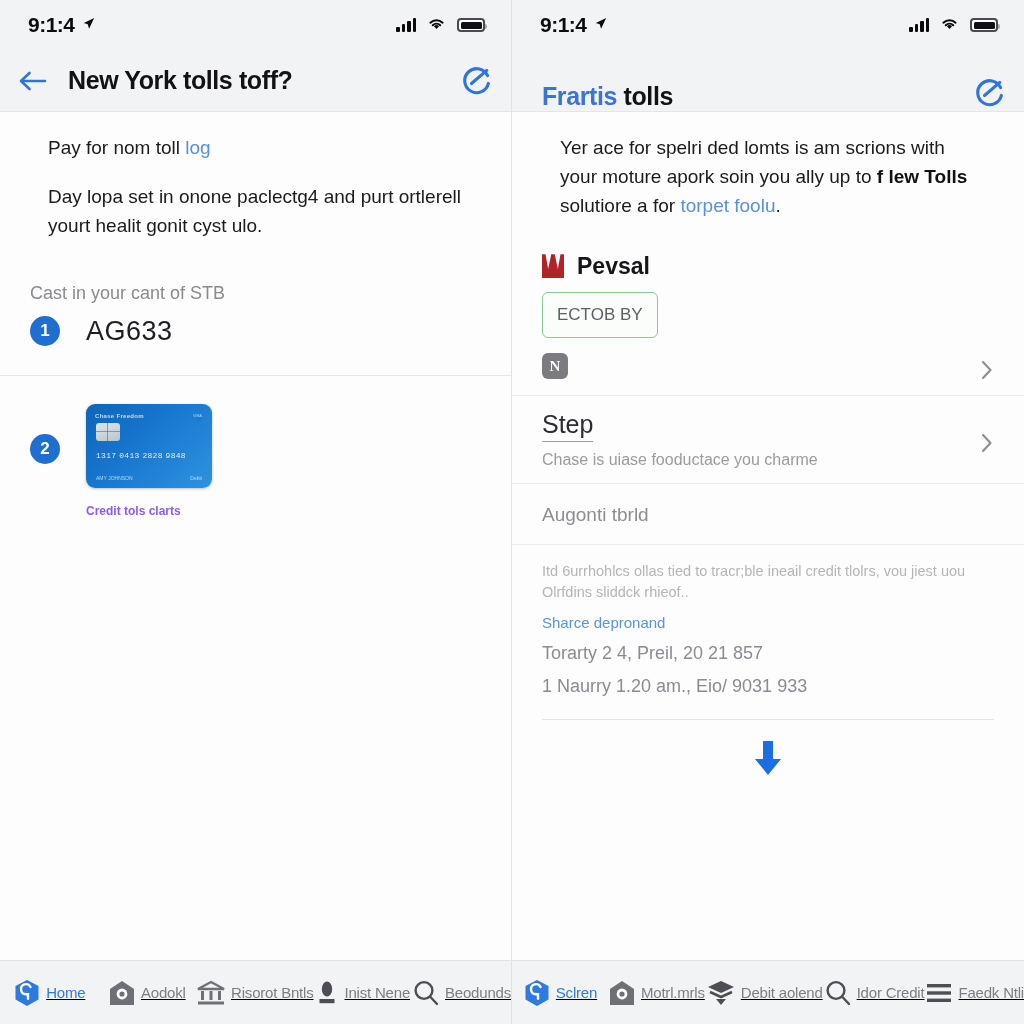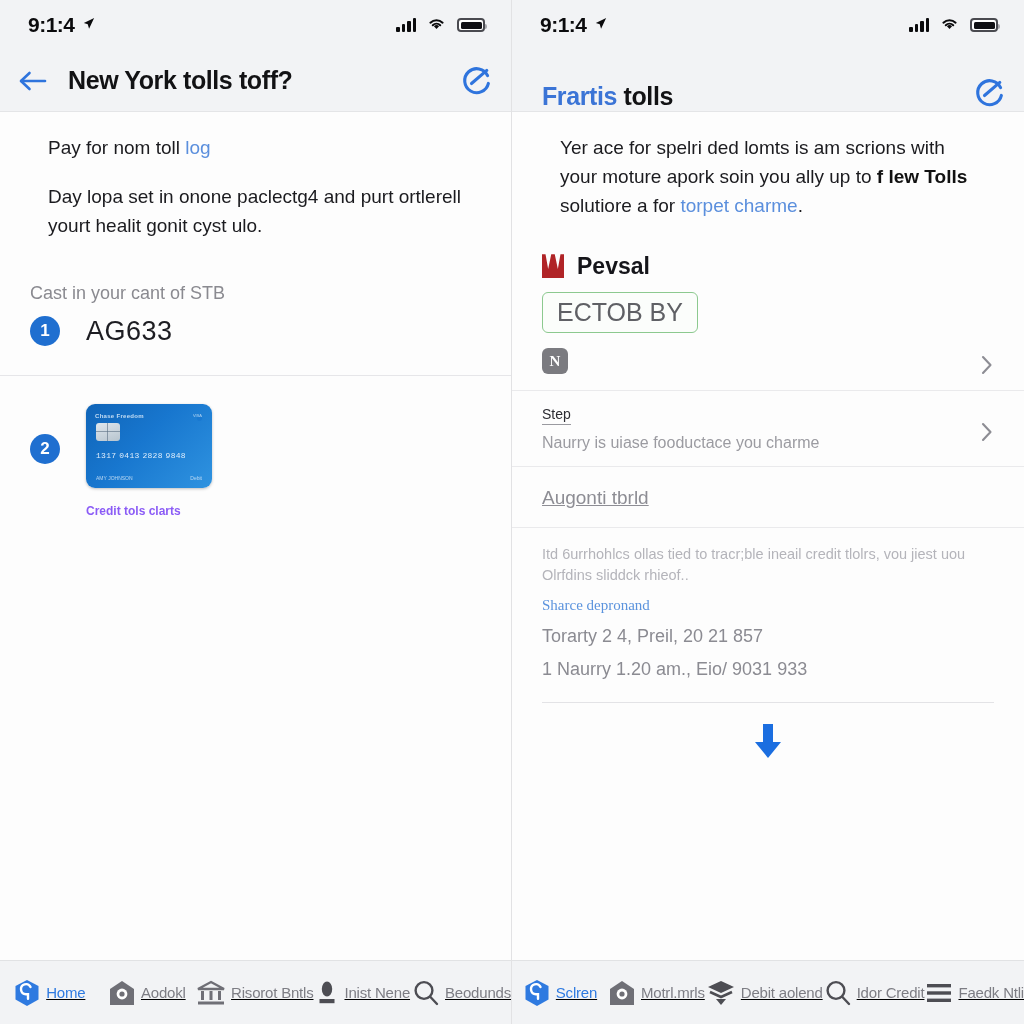--- a/index.html
+++ b/index.html
@@ -164,57 +164,56 @@
   .brand-logo {
     width: 22px; height: 24px; flex: 0 0 22px;
     background: #b02427; position: relative;
     clip-path: polygon(0 0,16% 0,28% 62%,42% 0,58% 0,72% 62%,84% 0,100% 0,100% 100%,0 100%);
   }
   .brand-name { font-size: 23px; font-weight: bold; color: #15151a; }
 
   .tag-badge {
     display: inline-block; margin: 12px 30px 0;
     border: 1.5px solid #8cc98f; border-radius: 6px;
-    padding: 5px 14px; font-size: 25px; color: #5f6065;
+    padding: 12px 14px; font-size: 17px; color: #5f6065;
     background: #fbfdfb;
   }
 
   .list-row {
     display: flex; align-items: center;
     padding: 14px 30px 14px;
     border-bottom: 1px solid #eaeaec;
     min-height: 58px; gap: 16px;
   }
   .list-row .grow { flex: 1; min-width: 0; }
   .app-tile {
     width: 26px; height: 26px; flex: 0 0 26px;
     border-radius: 6px; background: #7b7b80;
     display: flex; align-items: center; justify-content: center;
     color: #fff; font-size: 15px; font-weight: bold;
     font-family: "Liberation Serif", serif;
   }
   .chev { width: 14px; height: 14px; flex: 0 0 14px; }
   .row-title {
-    font-size: 14px; color: #2b2b31; font-weight: normal;
+    font-size: 25px; color: #2b2b31; font-weight: normal;
     border-bottom: 1.5px solid #9a9aa0; display: inline-block; padding-bottom: 2px;
   }
   .row-sub { font-size: 16px; color: #9b9ba1; margin-top: 9px; }
 
   .sub-head {
     padding: 20px 30px 18px;
     font-size: 19px; color: #8d8d94;
     border-bottom: 1px solid #eaeaec;
-    text-decoration: underline;
   }
   .fine {
     padding: 16px 30px 0;
     font-size: 14.5px; line-height: 1.5; color: #b4b4ba;
   }
   .fine-link {
-    padding: 10px 30px 0; font-size: 15px; color: #5b93dd; font-family: Liberation Serif, serif;
+    padding: 10px 30px 0; font-size: 15px; color: #5b93dd;
   }
   .meta-line {
     padding: 12px 30px 0; font-size: 18px; color: #8b8b92;
   }
   .rule { height: 1px; background: #e3e3e6; margin: 22px 30px 0; }
   .dl-arrow { display: flex; justify-content: center; padding-top: 18px; }
 
   
   .tabbar {
     height: 64px; flex: 0 0 64px;
@@ -425,21 +424,21 @@
         <svg width="36" height="36" viewBox="0 0 36 36">
           <path d="M28.6 12.6 A12 12 0 1 0 29.4 20.4" stroke="#2f74dd" stroke-width="3.1" fill="none" stroke-linecap="round"></path>
           <path d="M12.5 20.5 L27.8 7.4" stroke="#2f74dd" stroke-width="3.1" fill="none" stroke-linecap="round"></path>
         </svg>
       </span>
     </div>
 
     <div class="body">
 
       <div class="para p1">
-        <span>Yer ace for spelri ded lomts is am scrions with your moture apork soin you ally up to </span><span class="strong">f lew Tolls</span><span> solutiore a for </span><span class="link">torpet charme</span><span>.</span>
+        <span>Yer ace for spelri ded lomts is am scrions with your moture apork soin you ally up to </span><span class="strong">f lew Tolls</span><span> solutiore a for </span><span class="link">torpet foolu</span><span>.</span>
       </div>
 
       <div class="brand-row">
         <span class="brand-logo"></span>
         <span class="brand-name">Pevsal</span>
       </div>
 
       <div class="tag-badge">ECTOB BY</div>
 
       <div class="list-row">
@@ -448,21 +447,21 @@
         <span class="chev">
           <svg width="14" height="22" viewBox="0 0 14 22">
               <path d="M3 3 L10.5 11 L3 19" stroke="#8d8d94" stroke-width="2.1" fill="none" stroke-linecap="round" stroke-linejoin="round"></path>
             </svg>
         </span>
       </div>
 
       <div class="list-row">
         <span class="grow">
           <span class="row-title">Step</span>
-          <div class="row-sub">Naurry is uiase fooductace you charme</div>
+          <div class="row-sub">Chase is uiase fooductace you charme</div>
         </span>
         <span class="chev">
           <svg width="14" height="22" viewBox="0 0 14 22">
               <path d="M3 3 L10.5 11 L3 19" stroke="#8d8d94" stroke-width="2.1" fill="none" stroke-linecap="round" stroke-linejoin="round"></path>
             </svg>
         </span>
       </div>
 
       <div class="sub-head">Augonti tbrld</div>
 

